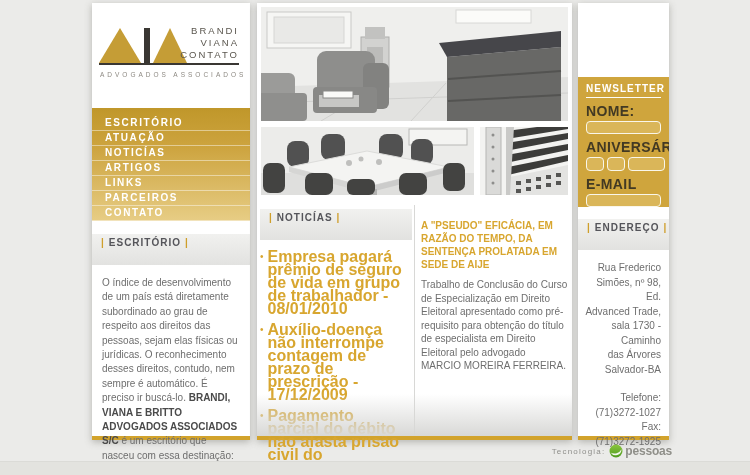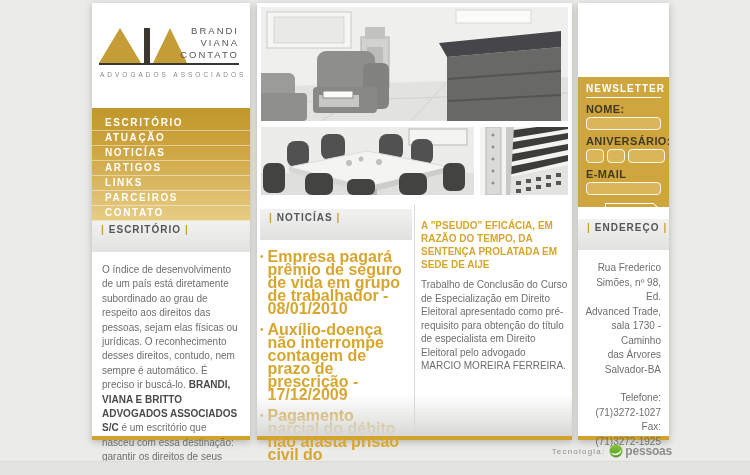--- a/index.html
+++ b/index.html
@@ -35,21 +35,21 @@
              padding-left:13px;cursor:pointer;}
 
   
   .sec-header{height:31px;line-height:17px;background:linear-gradient(#f1f1ef,#e2e2e0);
               font-size:10px;font-weight:bold;color:#55555a;letter-spacing:1px;
               padding-left:9px;white-space:nowrap;overflow:hidden;}
   .pipe{color:#cf9f2b;font-weight:bold;margin-right:4px;}
   .pipe-r{margin-left:4px;margin-right:0;}
 
   
-  .escr-header{}
+  .escr-header{margin-top:13px;}
   .escr-text{margin:11px 10px 0 10px;font-size:10px;line-height:14.4px;color:#6e6e6e;}
   .escr-text strong{color:#4a4a4a;}
 
   
   .photos{padding:4px;}
   .photo{background:#eee;overflow:hidden;}
   .photo svg{display:block;width:100%;height:100%;}
   .photo-large{height:114px;margin-bottom:6px;}
   .photo-row{display:flex;gap:6px;}
   .photo-meeting{width:213px;height:68px;}
@@ -70,21 +70,21 @@
   .artigo-body{margin-top:7px;font-size:10px;color:#6e6e6e;line-height:13.5px;}
   .mid-fade{position:absolute;left:0;right:0;bottom:0;height:42px;pointer-events:none;
             background:linear-gradient(rgba(226,226,224,0),#d8d8d6);}
 
   
   .nl-spacer{height:74px;background:#fff;}
   .newsletter{height:130px;background:#cfa53d;padding:6px 8px 0 8px;
               box-sizing:border-box;overflow:hidden;}
   .nl-title{color:#fff;font-weight:bold;font-size:10px;letter-spacing:1px;
             padding-bottom:3px;border-bottom:1px solid #fdfdf8;}
-  .nl-label{font-size:11px;font-weight:bold;color:#423923;letter-spacing:.4px;
+  .nl-label{font-size:14px;font-weight:bold;color:#423923;letter-spacing:.4px;
             margin:5px 0 2px 0;}
   .nl-input{display:block;width:100%;height:13px;background:#dab659;
             border:1px solid #f9f6ea;border-radius:4px;box-sizing:border-box;
             padding:0 4px;font-size:9px;color:#4a4438;outline:none;}
   .nl-row{display:flex;gap:3px;}
   .nl-input.small{width:18px;height:14px;}
   .nl-input.mid{width:37px;height:14px;}
   .enviar-wrap{text-align:right;margin-top:5px;padding-right:7px;}
   .enviar-btn{display:inline-block;position:relative;border:1px solid #fff;border-right:none;
               color:#fff;font-weight:bold;font-size:9px;letter-spacing:1px;

